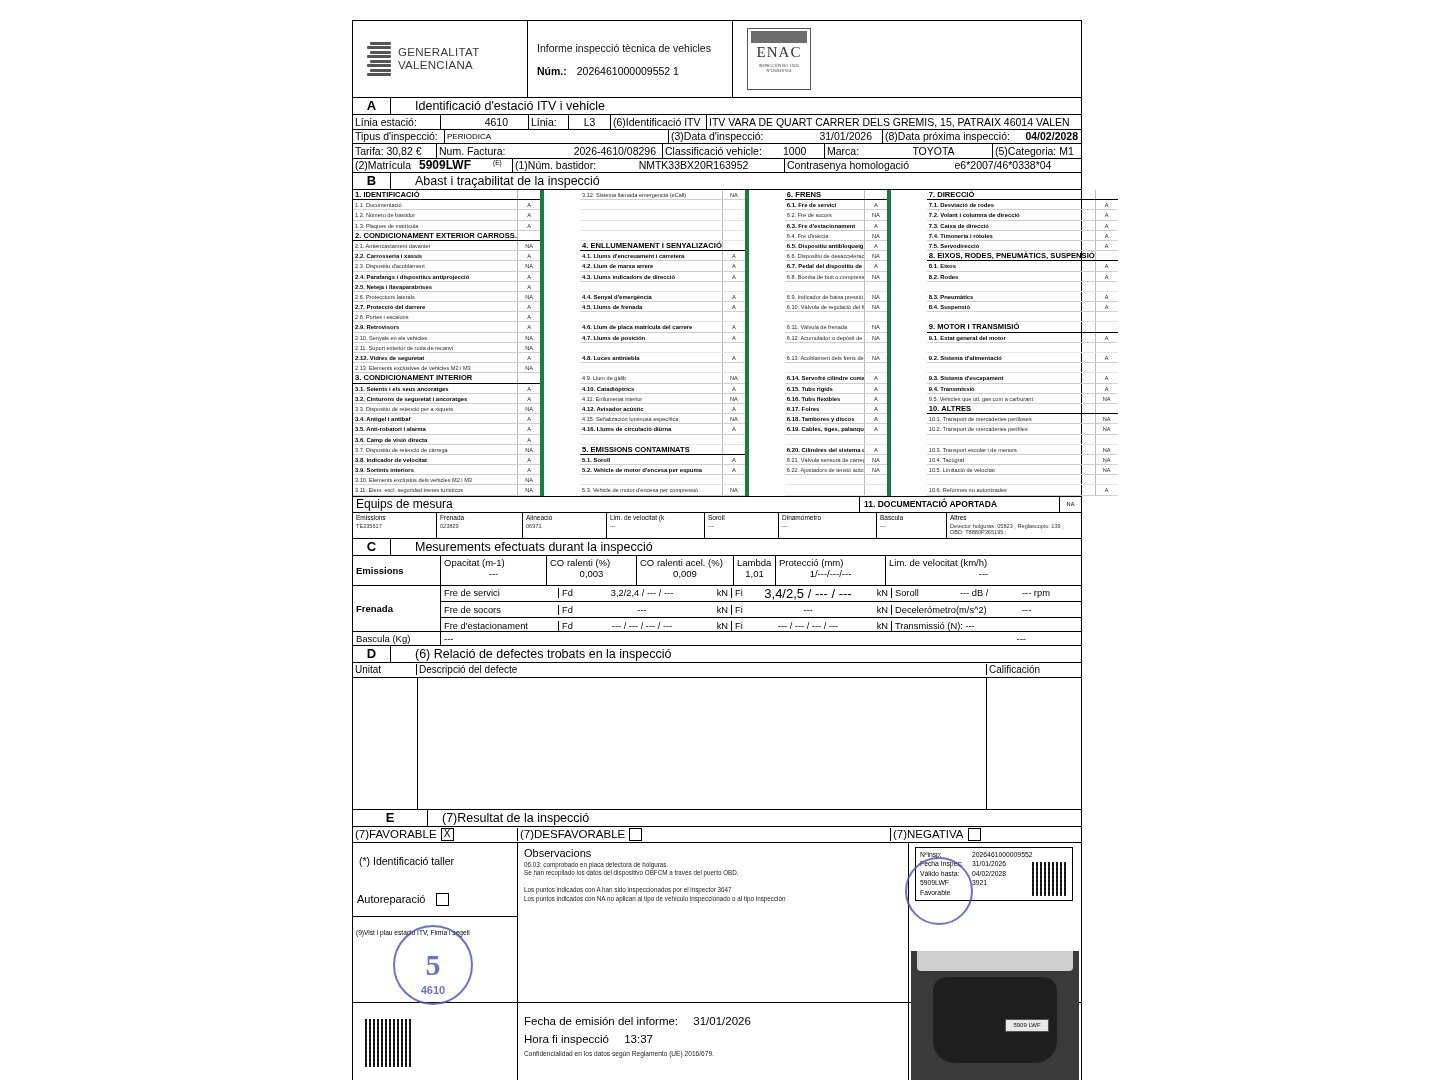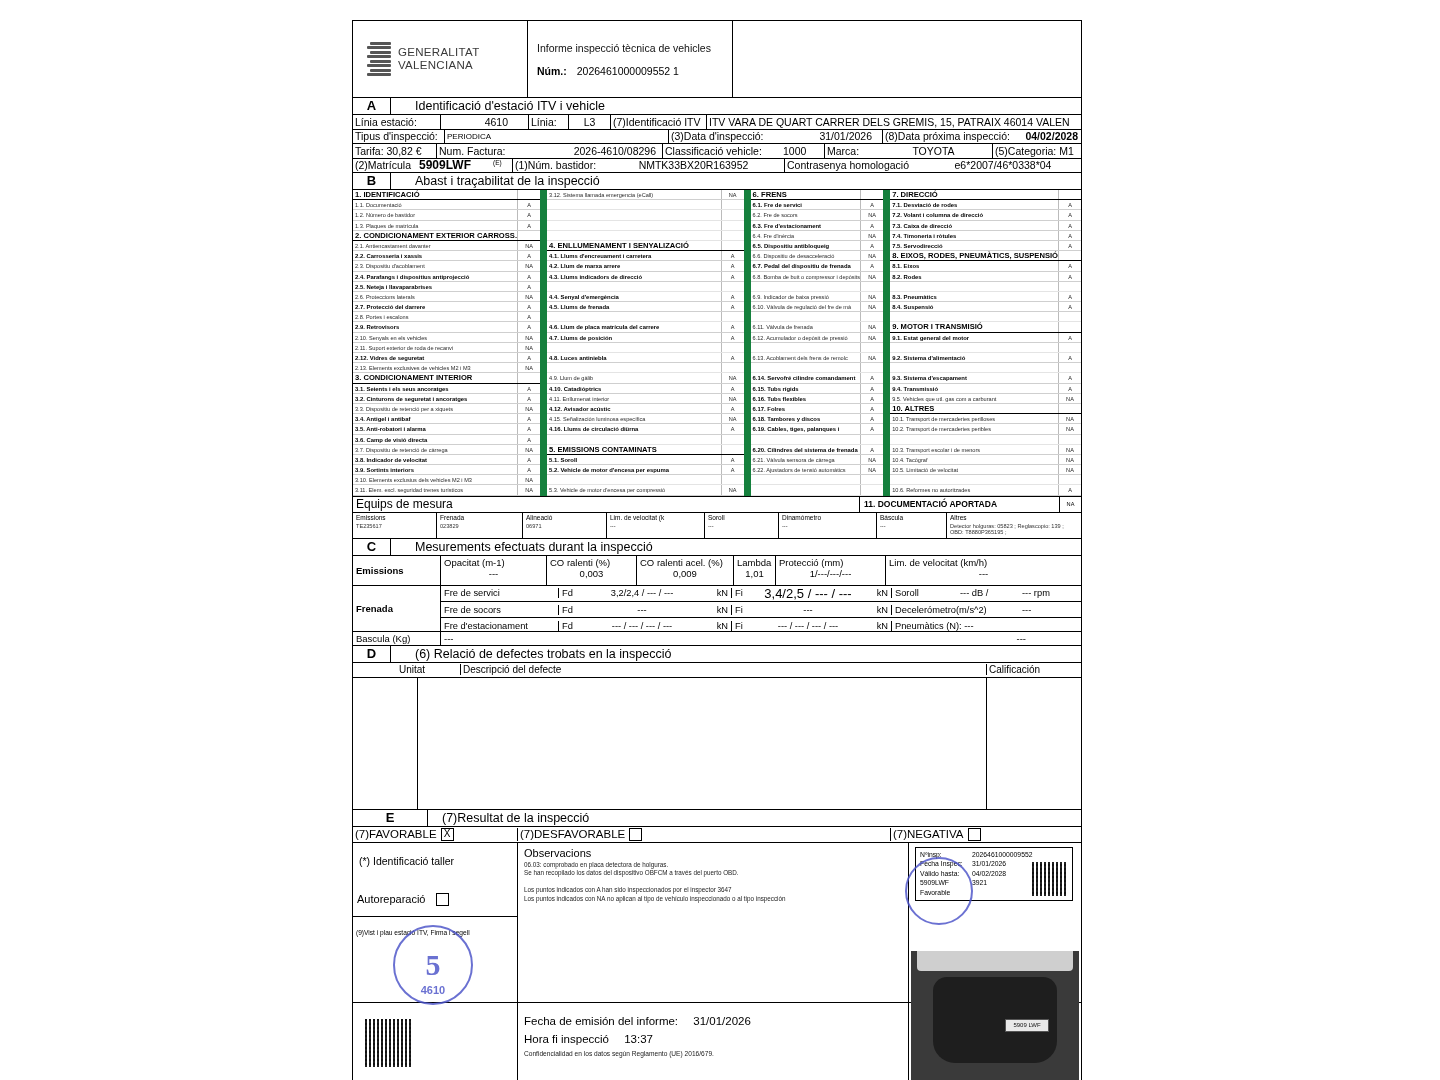--- a/index.html
+++ b/index.html
@@ -43,21 +43,21 @@
   .secbar .L{width:38px;text-align:center;font-size:13px;font-weight:bold;border-right:1px solid #000;height:100%;line-height:16px;box-sizing:border-box;}
   .secbar .T{font-size:12.5px;padding-left:24px;}
 
   
   .vrow{display:flex;height:14.5px;border:1px solid #000;border-top:none;box-sizing:border-box;font-size:10.5px;align-items:center;}
   .vrow .cell{height:100%;display:flex;align-items:center;}
 
   
   #chk{display:flex;border:1px solid #000;border-top:none;box-sizing:border-box;}
   .ccol{box-sizing:border-box;}
-  .ccol+.ccol{border-left:7px solid #15803d;}
+  .ccol+.ccol{border-left:4px solid #15803d;padding-left:36px;}
   .ci{display:flex;height:10.2px;box-sizing:border-box;border-bottom:1px solid #cfcfcf;}
   .ci .lab{flex:1;font-size:5.6px;padding-left:2px;line-height:10.2px;overflow:hidden;white-space:nowrap;color:#2a2a2a;}
   .ci .res{width:22px;border-left:1px solid #bbb;font-size:5.6px;text-align:center;line-height:10.2px;color:#222;}
   .ci.hd .lab{font-size:7.6px;font-weight:bold;color:#000;}
   .ci.hd{border-bottom:1px solid #000;}
   .ci.strong .lab{font-weight:bold;color:#000;font-size:5.9px;}
   .ci.blank{border-bottom:1px solid #e4e4e4;}
 
   
   .eqbar{display:flex;height:16px;border:1px solid #000;border-top:none;box-sizing:border-box;align-items:center;}
@@ -71,21 +71,21 @@
   #eqt .v{font-size:5.6px;display:block;color:#333;margin-top:2px;}
 
   
   .mrow{display:flex;box-sizing:border-box;border:1px solid #000;border-top:none;}
   .mcell{box-sizing:border-box;border-right:1px solid #000;padding:1px 3px;}
   .mcell:last-child{border-right:none;}
   .mt{font-size:9.5px;}
   .mv{font-size:9.5px;}
 
   
-  .dhdr{display:flex;height:15px;border:1px solid #000;border-top:none;box-sizing:border-box;font-size:10px;align-items:center;padding-left:44px;}
+  .dhdr{display:flex;height:15px;border:1px solid #000;border-top:none;box-sizing:border-box;font-size:10px;align-items:center;}
   #dbody{height:132px;border:1px solid #000;border-top:none;box-sizing:border-box;display:flex;}
 
   
   .rrow{display:flex;height:16px;border:1px solid #000;border-top:none;box-sizing:border-box;font-size:11.5px;align-items:center;}
   .ck{display:inline-block;width:11px;height:11px;border:1px solid #000;margin-left:4px;vertical-align:-1px;text-align:center;font-size:10px;line-height:10px;}
 
   #bot{display:flex;border:1px solid #000;border-top:none;box-sizing:border-box;height:160px;}
   #botL{width:165px;border-right:1px solid #000;box-sizing:border-box;position:relative;}
   #botM{flex:1;border-right:1px solid #000;box-sizing:border-box;padding:4px 6px;position:relative;}
   #botR{width:172px;box-sizing:border-box;position:relative;}
@@ -137,33 +137,40 @@
 
     <div class="hb" id="hb2">
       <div class="inf-t">Informe inspecció tècnica de vehicles</div>
       <div class="num-row">
         <span class="num-l">Núm.:</span>
         <span class="num-v">2026461000009552 1</span>
       </div>
     </div>
 
 
+    <div class="hb" id="hb4">
+      <div class="enac">
+        <div class="enac-top"></div>
+        <div class="enac-n">ENAC</div>
+        <div class="enac-s">INSPECCIÓN ISO 17020 Nº126/EI/ITV04</div>
+      </div>
+    </div>
   </div>
 
   <div class="secbar">
     <div class="L">A</div>
     <div class="T">Identificació d'estació ITV i vehicle</div>
   </div>
 
   <div class="vrow">
     <div class="cell br" style="width:88px">Línia estació:</div>
     <div class="cell br" style="width:88px;justify-content:flex-end;padding-right:20px">4610</div>
     <div class="cell br" style="width:40px">Línia:</div>
     <div class="cell br" style="width:42px;justify-content:center">L3</div>
-    <div class="cell br" style="width:96px">(7)Identificació ITV</div>
+    <div class="cell br" style="width:96px">(6)Identificació ITV</div>
     <div class="cell" style="flex:1">ITV VARA DE QUART CARRER DELS GREMIS, 15, PATRAIX 46014 VALEN</div>
   </div>
 
   <div class="vrow">
     <div class="cell br" style="width:92px">Tipus d'inspecció:</div>
     <div class="cell br" style="width:224px;font-size:8px">PERIODICA</div>
     <div class="cell" style="width:120px">(3)Data d'inspecció:</div>
     <div class="cell br" style="width:94px;justify-content:flex-end;padding-right:10px">31/01/2026</div>
     <div class="cell" style="flex:1">(8)Data próxima inspecció:</div>
     <div class="cell bold" style="width:72px;justify-content:flex-end;padding-right:3px">04/02/2028</div>
@@ -792,21 +799,21 @@
             <div style="font-size: 9.3px; box-sizing: border-box; padding: 0px 3px; overflow: hidden; white-space: nowrap; width: 62px; text-align: left;">---</div>
           </div>
           <div style="display: flex; height: 15.3px; align-items: center;">
             <div style="font-size: 9.3px; box-sizing: border-box; padding: 0px 3px; overflow: hidden; white-space: nowrap; width: 118px; text-align: left; border-right: 1px solid rgb(0, 0, 0);">Fre d'estacionament</div>
             <div style="font-size: 9.3px; box-sizing: border-box; padding: 0px 3px; overflow: hidden; white-space: nowrap; width: 18px; text-align: left;">Fd</div>
             <div style="font-size: 9.3px; box-sizing: border-box; padding: 0px 3px; overflow: hidden; white-space: nowrap; width: 130px; text-align: center;">--- / --- / --- / ---</div>
             <div style="font-size: 9.3px; box-sizing: border-box; padding: 0px 3px; overflow: hidden; white-space: nowrap; width: 24px; text-align: right;">kN</div>
             <div style="font-size: 9.3px; box-sizing: border-box; padding: 0px 3px; overflow: hidden; white-space: nowrap; width: 16px; text-align: left; border-left: 1px solid rgb(0, 0, 0);">Fi</div>
             <div style="font-size: 9.3px; box-sizing: border-box; padding: 0px 3px; overflow: hidden; white-space: nowrap; width: 122px; text-align: center;">--- / --- / --- / ---</div>
             <div style="font-size: 9.3px; box-sizing: border-box; padding: 0px 3px; overflow: hidden; white-space: nowrap; width: 22px; text-align: right;">kN</div>
-            <div style="font-size: 9.3px; box-sizing: border-box; padding: 0px 3px; overflow: hidden; white-space: nowrap; flex: 1 1 0%; text-align: left; border-left: 1px solid rgb(0, 0, 0);">Pneumàtics (N): ---</div>
+            <div style="font-size: 9.3px; box-sizing: border-box; padding: 0px 3px; overflow: hidden; white-space: nowrap; flex: 1 1 0%; text-align: left; border-left: 1px solid rgb(0, 0, 0);">Transmissió (N): ---</div>
           </div>
         </div>
   </div>
 
   <div class="mrow" style="height:14px;align-items:center">
     <div class="mcell" style="width:88px;display:flex;align-items:center;height:100%">
       <span class="mt">Bascula (Kg)</span>
     </div>
     <div class="mcell" style="flex:1;display:flex;align-items:center;justify-content:space-between;height:100%;border-right:none">
       <span class="mv">---</span>

